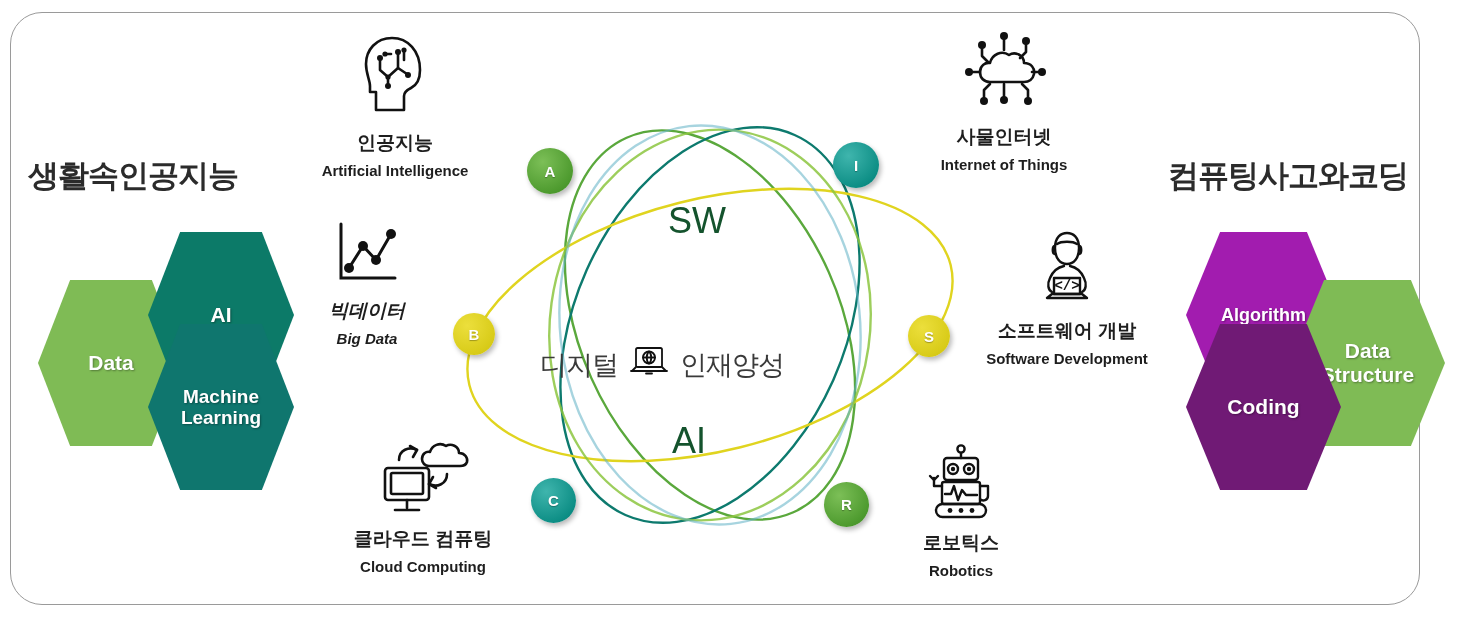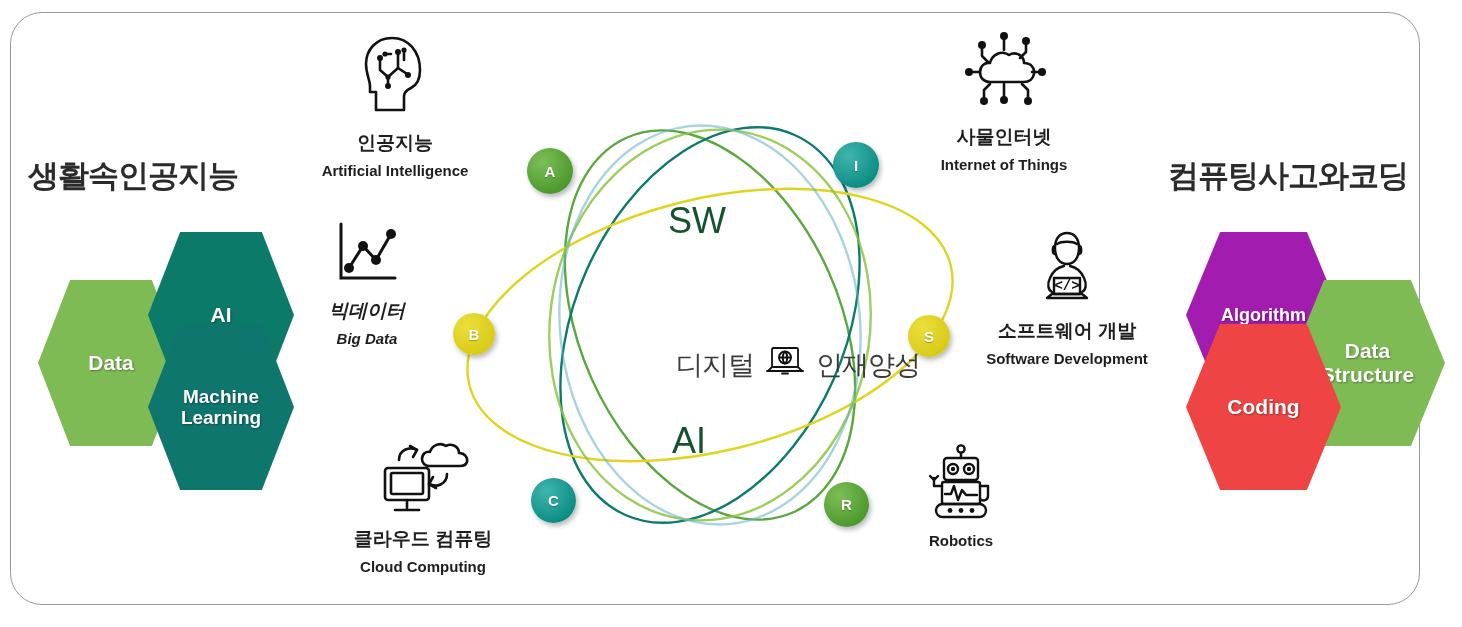--- a/index.html
+++ b/index.html
@@ -29,21 +29,21 @@
   
   #hexL{left:38px;top:232px;width:262px;height:258px;}
   #hexL .h-data{left:0px;top:48px;width:146px;height:166px;background:#7fbb55;font-size:21px;}
   #hexL .h-ai{left:110px;top:0px;width:146px;height:166px;background:#0c7a68;font-size:21px;}
   #hexL .h-ml{left:110px;top:92px;width:146px;height:166px;background:#0f766e;font-size:19px;}
 
   
   #hexR{left:1178px;top:232px;width:262px;height:258px;}
   #hexR .h-algo{left:8px;top:0px;width:155px;height:166px;background:#a21caf;font-size:18px;}
   #hexR .h-ds{left:112px;top:48px;width:155px;height:166px;background:#7fbb55;font-size:21px;}
-  #hexR .h-coding{left:8px;top:92px;width:155px;height:166px;background:#ef4444;font-size:21px;}
+  #hexR .h-coding{left:8px;top:92px;width:155px;height:166px;background:#701a75;font-size:21px;}
 
   
   .feature{position:absolute;text-align:center;}
   .feature .ico{display:block;margin:0 auto;}
   .feature .kr{font-size:19px;font-weight:bold;color:#1e1e1e;margin-top:4px;white-space:nowrap;}
   .feature .en{font-size:15px;font-weight:bold;color:#1e1e1e;margin-top:6px;white-space:nowrap;}
 
   #f-ai{left:283px;top:30px;width:224px;}
   #f-bd{left:302px;top:218px;width:130px;font-style:italic;}
   #f-cc{left:318px;top:440px;width:210px;}
@@ -56,21 +56,21 @@
   #orbit svg{position:absolute;left:0;top:0;}
 
   .center-label{position:absolute;color:#14532d;font-size:36px;
                 font-family:"Liberation Sans",sans-serif;white-space:nowrap;}
   #lbl-sw{left:668px;top:200px;}
   #lbl-ai{left:672px;top:420px;}
 
   .center-main{position:absolute;text-align:center;color:#3a3a3a;white-space:nowrap;}
   #cm1{left:540px;top:295px;width:380px;font-size:27px;letter-spacing:-1px;}
   #cm2{left:540px;top:345px;width:380px;font-size:27px;letter-spacing:-1px;
-       display:flex;align-items:center;justify-content:flex-end;gap:10px;}
+       display:flex;align-items:center;justify-content:flex-start;gap:10px;}
 
   .badge{position:absolute;border-radius:50%;display:flex;align-items:center;
          justify-content:center;color:#fff;font-weight:bold;font-size:15px;
          box-shadow:2px 3px 5px rgba(0,0,0,.28);
          text-shadow:0 1px 1px rgba(0,0,0,.3);}
   #bd-a{left:527px;top:148px;width:46px;height:46px;
         background:radial-gradient(circle at 34% 30%,#7cbf57,#4d9a2e 72%,#3f8526);}
   #bd-i{left:833px;top:142px;width:46px;height:46px;
         background:radial-gradient(circle at 34% 30%,#3fb5ad,#0d8e85 72%,#067a72);}
   #bd-b{left:453px;top:313px;width:42px;height:42px;
@@ -259,20 +259,21 @@
         <g fill="#111">
           <circle cx="33" cy="27" r="2.2"></circle>
             <circle cx="49" cy="27" r="2.2"></circle>
           <circle cx="30" cy="68.5" r="2.4"></circle>
             <circle cx="41" cy="68.5" r="2.4"></circle>
           <circle cx="52" cy="68.5" r="2.4"></circle>
         </g>
         <path d="M10 34 L14 38 L18 34" fill="none" stroke="#111" stroke-width="2.4" stroke-linecap="round"></path>
       </svg>
     </span>
+    <div class="kr">로보틱스</div>
     <div class="en">Robotics</div>
   </div>
 
   <div id="orbit">
     <svg width="560" height="440" viewBox="0 0 560 440">
       <g fill="none" stroke-width="2.4">
         <ellipse cx="280" cy="220" rx="130" ry="205" transform="rotate(-24 280 220)" stroke="#5aa83c"></ellipse>
         <ellipse cx="280" cy="220" rx="135" ry="208" transform="rotate(24 280 220)" stroke="#0d7a6e"></ellipse>
         <ellipse cx="280" cy="220" rx="248" ry="126" transform="rotate(-14 280 220)" stroke="#e0d41f"></ellipse>
         <ellipse cx="280" cy="220" rx="160" ry="196" transform="rotate(8 280 220)" stroke="#8cc63f" opacity="0.85"></ellipse>

